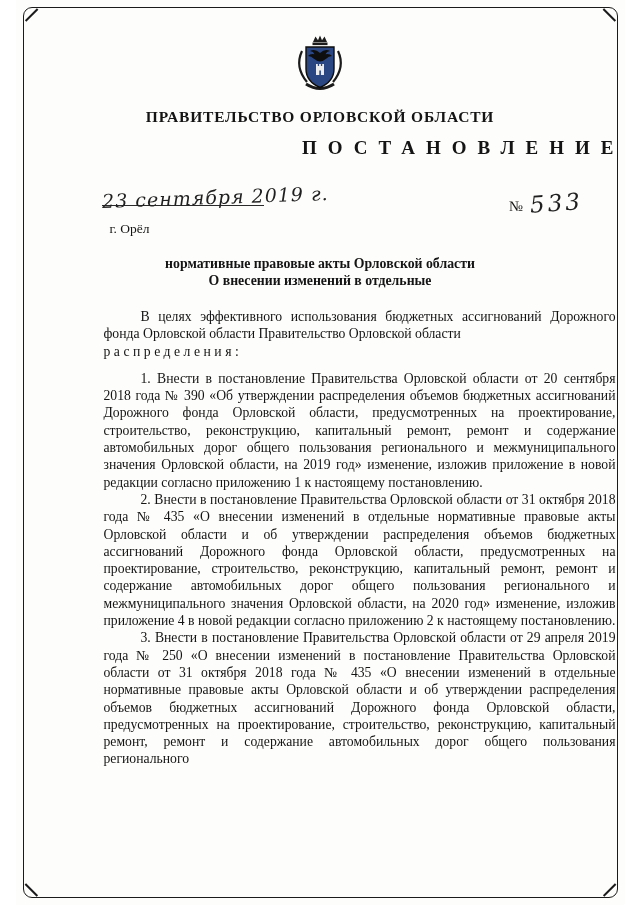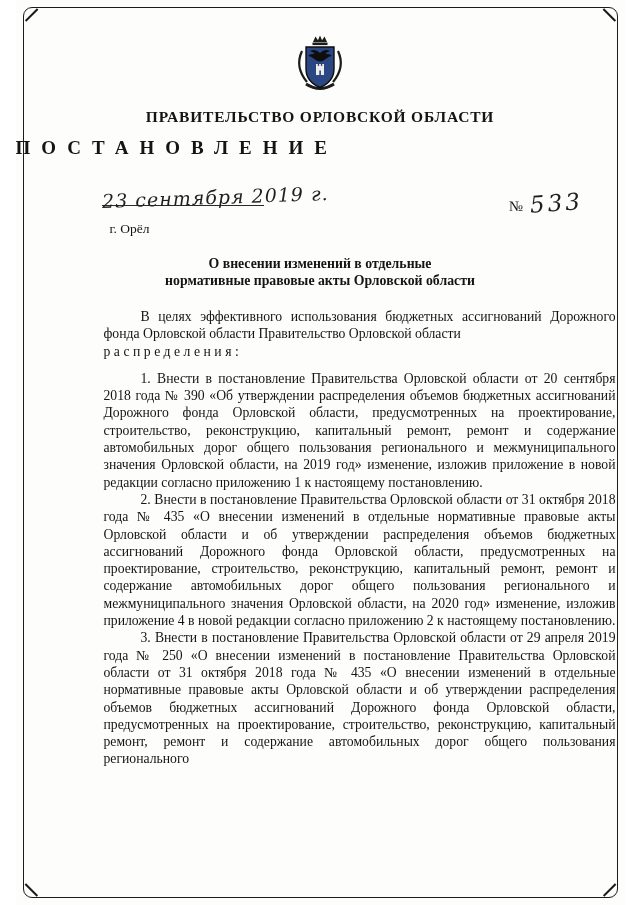--- a/index.html
+++ b/index.html
@@ -29,21 +29,21 @@
 
   .emblem { position: absolute; top: 33px; left: 50%; transform: translateX(-50%); }
 
   .org-name {
     position: absolute; top: 108px; left: 0; right: 0;
     text-align: center; font-weight: bold;
     font-size: 15.5px; letter-spacing: 0.8px;
   }
   .doc-type {
     position: absolute; top: 137px; left: 0; right: 0;
-    text-align: left; font-weight: bold;
+    text-align: right; font-weight: bold;
     font-size: 19px; letter-spacing: 11px; 
   }
 
   .date-block { position: absolute; left: 86px; top: 186px; width: 190px; }
   .hand-date {
     font-family: "DejaVu Serif", serif; font-style: italic;
     font-size: 19px; letter-spacing: 1px; color: #1f1f1f;
     display: inline-block; transform: rotate(-2deg);
     white-space: nowrap;
   }
@@ -123,22 +123,22 @@
     <div class="date-rule"></div>
     <div class="city">г. Орёл</div>
   </div>
 
   <div class="number-block">
     <span class="num-label">№</span>
     <span class="hand-num">533</span>
   </div>
 
   <div class="subject">
+    <div>нормативные правовые акты Орловской области</div>
     <div>О внесении изменений в отдельные</div>
-    <div>нормативные правовые акты Орловской области</div>
   </div>
 
   <div class="body-text">
     <p class="intro">
       <span>В целях эффективного использования бюджетных ассигнований Дорожного фонда Орловской области Правительство Орловской области</span>
       <span class="resolve">распределения:</span>
     </p>
     <p>1. Внести в постановление Правительства Орловской области от 20 сентября 2018 года № 390 «Об утверждении распределения объемов бюджетных ассигнований Дорожного фонда Орловской области, предусмотренных на проектирование, строительство, реконструкцию, капитальный ремонт, ремонт и содержание автомобильных дорог общего пользования регионального и межмуниципального значения Орловской области, на 2019 год» изменение, изложив приложение в новой редакции согласно приложению 1 к настоящему постановлению.</p>
     <p>2. Внести в постановление Правительства Орловской области от 31 октября 2018 года № 435 «О внесении изменений в отдельные нормативные правовые акты Орловской области и об утверждении распределения объемов бюджетных ассигнований Дорожного фонда Орловской области, предусмотренных на проектирование, строительство, реконструкцию, капитальный ремонт, ремонт и содержание автомобильных дорог общего пользования регионального и межмуниципального значения Орловской области, на 2020 год» изменение, изложив приложение 4 в новой редакции согласно приложению 2 к настоящему постановлению.</p>
     <p class="last-cut">3. Внести в постановление Правительства Орловской области от 29 апреля 2019 года № 250 «О внесении изменений в постановление Правительства Орловской области от 31 октября 2018 года № 435 «О внесении изменений в отдельные нормативные правовые акты Орловской области и об утверждении распределения объемов бюджетных ассигнований Дорожного фонда Орловской области, предусмотренных на проектирование, строительство, реконструкцию, капитальный ремонт, ремонт и содержание автомобильных дорог общего пользования регионального</p>

